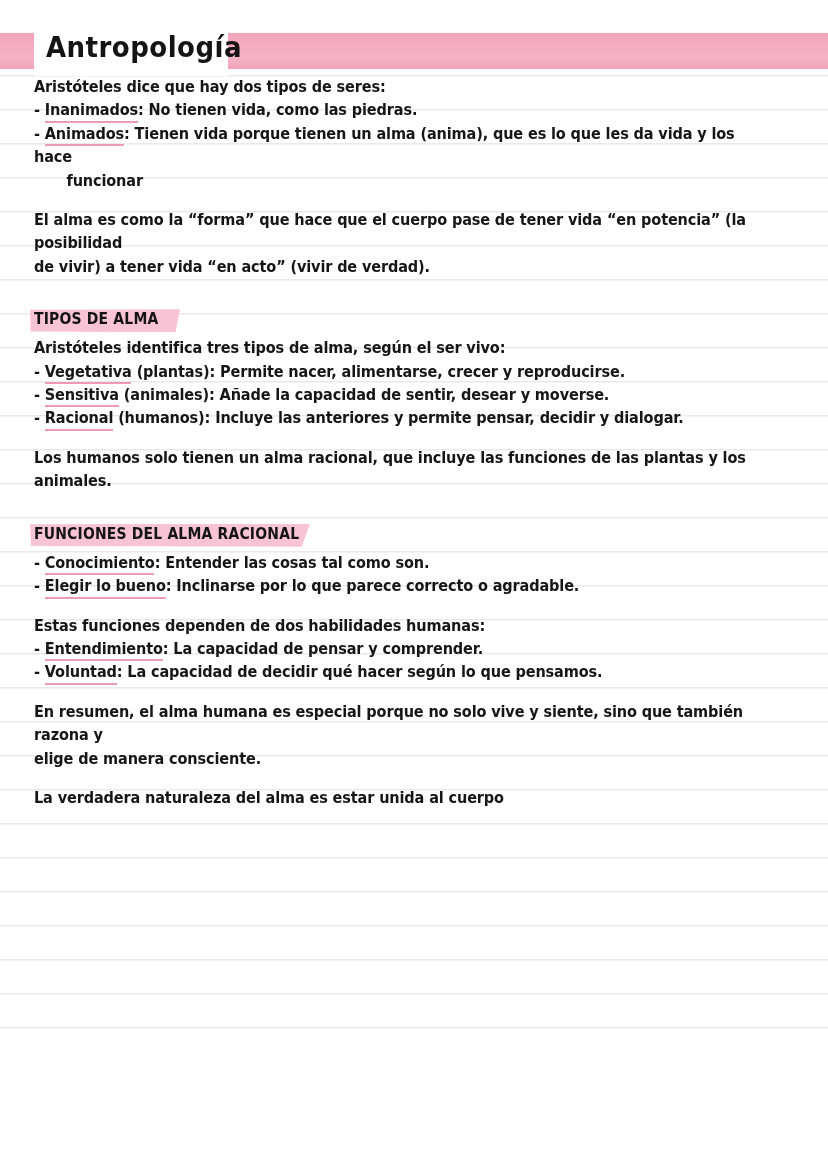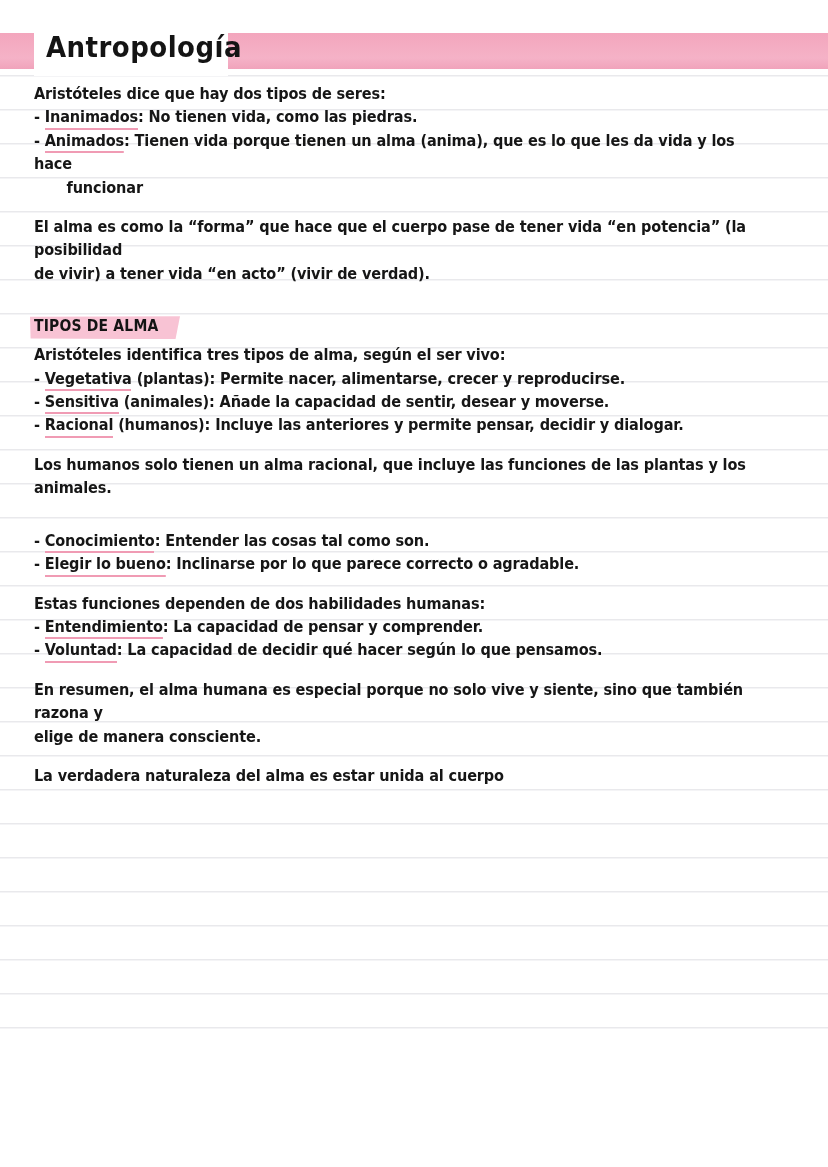--- a/index.html
+++ b/index.html
@@ -69,21 +69,21 @@
     color: #141414;
     white-space: nowrap;
     transform: scaleX(0.93);
     transform-origin: left center;
   }
 
   
   #content {
     position: absolute;
     left: 34px;
-    top: 83px;
+    top: 76px;
     width: 760px;
     z-index: 2;
   }
 
   .para {
     font-family: "DejaVu Sans", sans-serif;
     font-weight: 700;
     font-size: 15.2px;
     line-height: 23.4px;
     color: #161616;
@@ -158,21 +158,21 @@
         <span class="ln"><span>El alma es como la “forma” que hace que el cuerpo pase de tener vida “en potencia” (la posibilidad</span></span>
         <span class="ln"><span>de vivir) a tener vida “en acto” (vivir de verdad).</span></span>
       </div><div class="gap-l"></div><div class="sec-wrap"><span class="sec-hl" style="width: 150px;"></span><span class="sec-txt">TIPOS DE ALMA</span></div><div class="gap-s"></div><div class="para">
         <span class="ln"><span>Aristóteles identifica tres tipos de alma, según el ser vivo:</span></span>
         <span class="ln"><span>- </span><span class="kw">Vegetativa</span><span> (plantas): Permite nacer, alimentarse, crecer y reproducirse.</span></span>
         <span class="ln"><span>- </span><span class="kw">Sensitiva</span><span> (animales): Añade la capacidad de sentir, desear y moverse.</span></span>
         <span class="ln"><span>- </span><span class="kw">Racional</span><span> (humanos): Incluye las anteriores y permite pensar, decidir y dialogar.</span></span>
       </div><div class="gap-m"></div><div class="para">
         <span class="ln"><span>Los humanos solo tienen un alma racional, que incluye las funciones de las plantas y los</span></span>
         <span class="ln"><span>animales.</span></span>
-      </div><div class="gap-l"></div><div class="gap-s"></div><div class="para">
+      </div><div class="gap-l"></div><div class="sec-wrap"><span class="sec-hl" style="width: 280px;"></span><span class="sec-txt">FUNCIONES DEL ALMA RACIONAL</span></div><div class="gap-s"></div><div class="para">
         <span class="ln"><span>- </span><span class="kw">Conocimiento</span><span>: Entender las cosas tal como son.</span></span>
         <span class="ln"><span>- </span><span class="kw">Elegir lo bueno</span><span>: Inclinarse por lo que parece correcto o agradable.</span></span>
       </div><div class="gap-m"></div><div class="para">
         <span class="ln"><span>Estas funciones dependen de dos habilidades humanas:</span></span>
         <span class="ln"><span>- </span><span class="kw">Entendimiento</span><span>: La capacidad de pensar y comprender.</span></span>
         <span class="ln"><span>- </span><span class="kw">Voluntad</span><span>: La capacidad de decidir qué hacer según lo que pensamos.</span></span>
       </div><div class="gap-m"></div><div class="para">
         <span class="ln"><span>En resumen, el alma humana es especial porque no solo vive y siente, sino que también razona y</span></span>
         <span class="ln"><span>elige de manera consciente.</span></span>
       </div><div class="gap-m"></div><div class="para">

